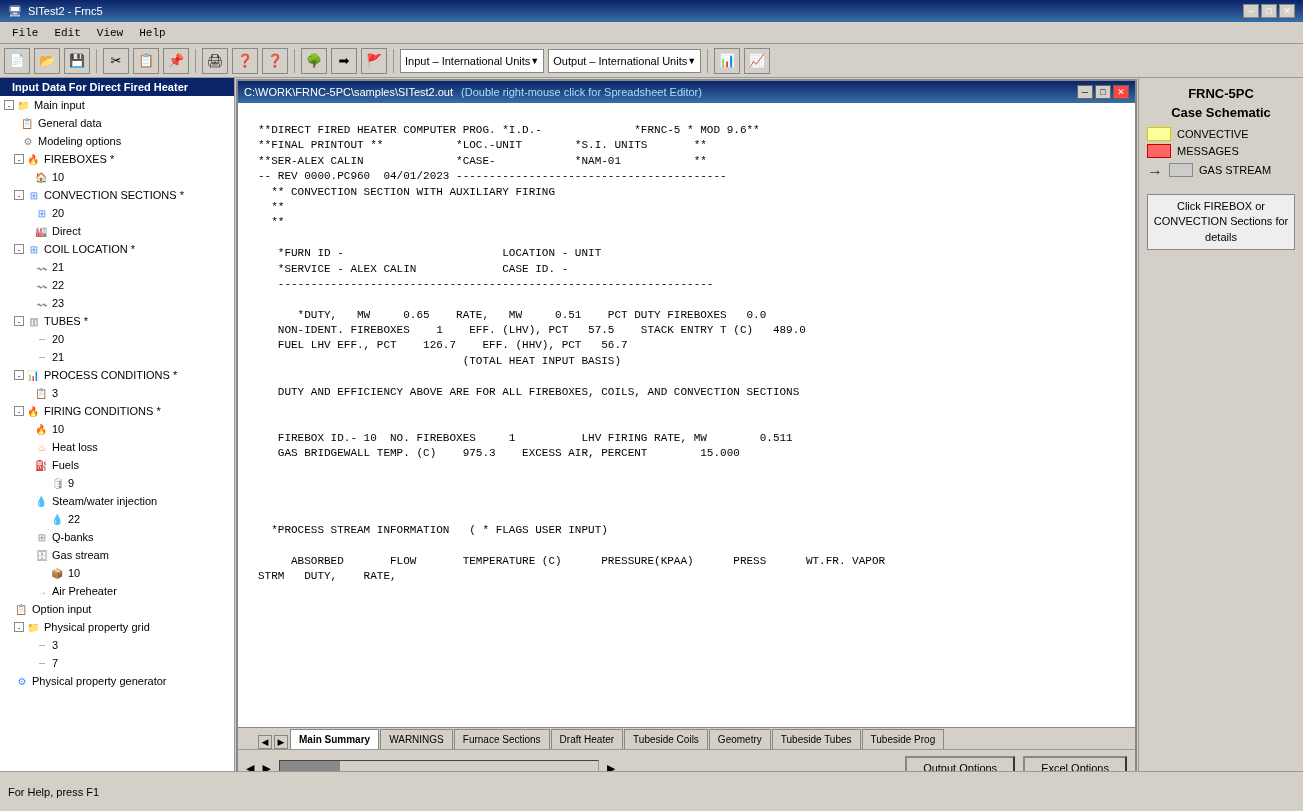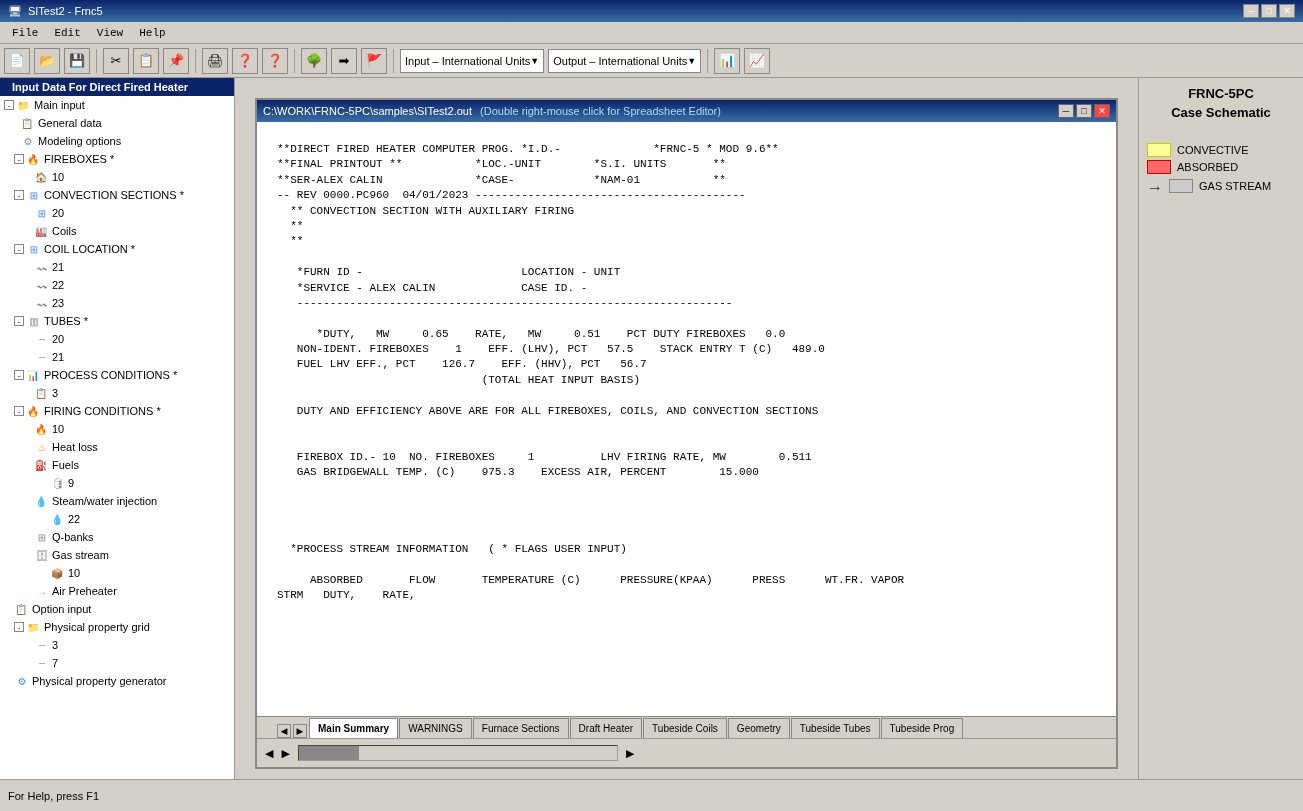--- a/index.html
+++ b/index.html
@@ -60,21 +60,21 @@
 
     
     .main-area {
       display: flex;
       height: calc(811px - 22px - 22px - 34px - 22px);
     }
 
     
     .status-bar {
       background: #d4d0c8;
-      height: 32px;
+      height: 40px;
       border-top: 1px solid #999;
       display: flex;
       align-items: center;
       padding: 0 8px;
       font-size: 11px;
       position: absolute;
       bottom: 0;
       width: 100%;
     }
 
@@ -113,21 +113,21 @@
     .content-area {
       flex: 1;
       background: #d4d0c8;
       display: flex;
       flex-direction: column;
       overflow: hidden;
     }
 
     
     .inner-window {
-      margin: 20px;
+      margin: 1px;
       border: 2px solid #888;
       background: white;
       flex: 1;
       display: flex;
       flex-direction: column;
       overflow: hidden;
     }
     .inner-title-bar {
       background: linear-gradient(to bottom, #0a246a, #3a6ea5);
       color: white;
@@ -340,21 +340,21 @@
     </div>
     <div class="tree-item">
       <div class="tree-row" style="padding-left:34px;">
         <span class="tree-icon" style="color:#48f;">⊞</span>
         <span>20</span>
       </div>
     </div>
     <div class="tree-item">
       <div class="tree-row" style="padding-left:34px;">
         <span class="tree-icon" style="color:#f44;">🏭</span>
-        <span>Coils</span>
+        <span>Direct</span>
       </div>
     </div>
     <div class="tree-item">
       <div class="tree-row" style="padding-left:14px;">
         <span class="tree-expand">-</span>
         <span class="tree-icon" style="color:#48f;">⊞</span>
         <span>COIL LOCATION *</span>
       </div>
     </div>
     <div class="tree-item">
@@ -568,40 +568,47 @@
 
       <div class="bottom-bar">
         <div style="display:flex; align-items:center; gap:8px;">
           <span style="cursor:pointer;">◀</span>
           <span style="cursor:pointer;">▶</span>
           <div style="width:320px; height:16px; background:#d4d0c8; border:1px inset #999; position:relative;">
             <div style="width:60px; height:14px; background:#888; position:absolute; left:0;"></div>
           </div>
           <span style="cursor:pointer;">▶</span>
         </div>
+        <div class="action-btns">
+          <button class="action-btn">Output Options</button>
+          <button class="action-btn">Excel Options</button>
+        </div>
       </div>
     </div>
   </div>
 
   <div class="right-panel">
     <div class="scheme-title">FRNC-5PC</div>
     <div class="scheme-title">Case Schematic</div>
-    <div style="margin: 16px 0; width:100%;">
+    <div style="margin: 0 0; width:100%;">
       <div class="legend-item">
         <div class="legend-color" style="background:#ffff99; border:1px solid #cccc00;"></div>
         <span class="legend-label">CONVECTIVE</span>
       </div>
       <div class="legend-item">
         <div class="legend-color" style="background:#ff6666; border:1px solid #cc0000;"></div>
-        <span class="legend-label">ABSORBED</span>
+        <span class="legend-label">MESSAGES</span>
       </div>
       <div class="legend-item">
         <span style="font-size:16px; color:#333;">→</span>
         <div class="legend-color" style="background:#cccccc; border:1px solid #888;"></div>
         <span class="legend-label">GAS STREAM</span>
       </div>
     </div>
+    <div class="click-note">
+      <span>Click FIREBOX or CONVECTION Sections for details</span>
+    </div>
   </div>
 </div>
 
 <div class="status-bar">
   <span>For Help, press F1</span>
 </div>
 
 </body></html>

